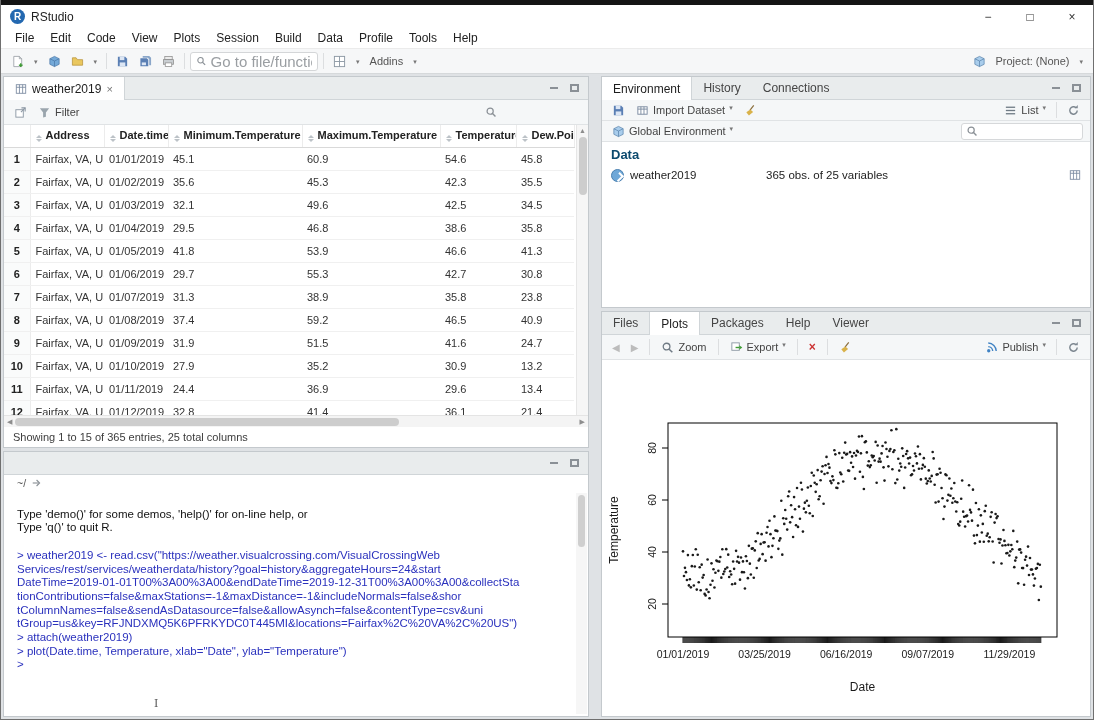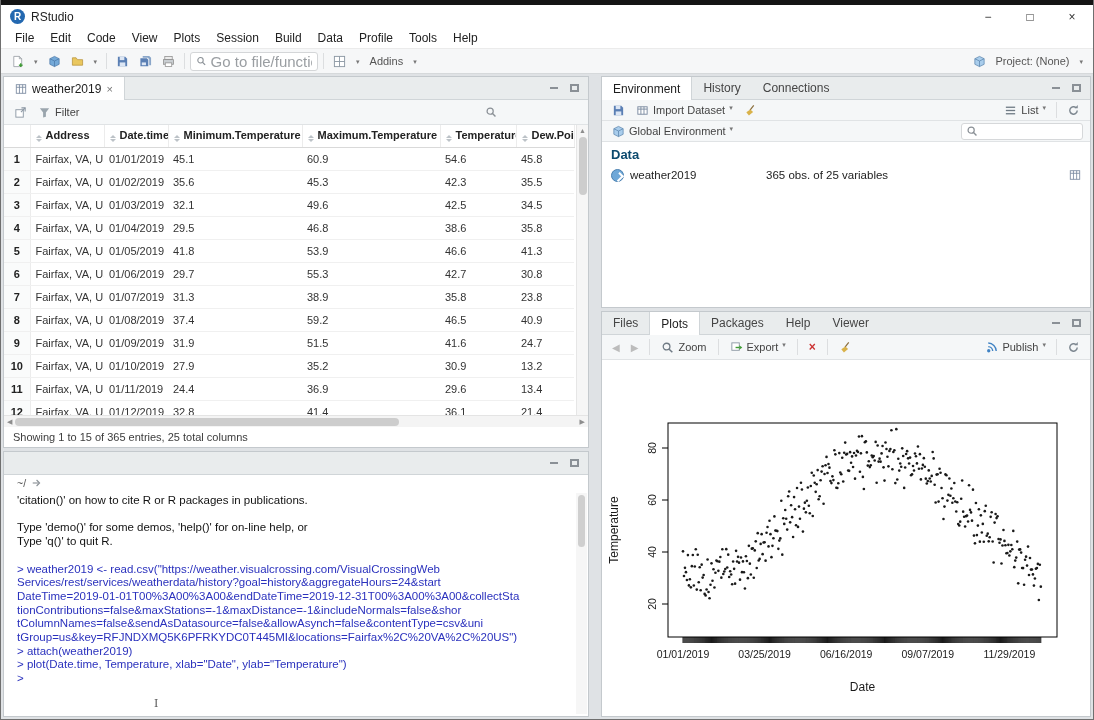--- a/index.html
+++ b/index.html
@@ -434,21 +434,20 @@
           <svg class="icn12" viewBox="0 0 14 14">
               <path d="M2 7h7" stroke="#8a9096" stroke-width="1.3" fill="none"></path>
               <path d="M6.5 3.5L10 7l-3.5 3.5" fill="none" stroke="#8a9096" stroke-width="1.3"></path>
             </svg>
         </div>
         <div class="console-body" id="console-output">
           <div class="cscroll">
             <span class="cthumb"></span>
           </div>
           <span class="ibeam">I</span>
-        <div class="cline out">'citation()' on how to cite R or R packages in publications.</div>
             <div class="cline out">&nbsp;</div>
             <div class="cline out">Type 'demo()' for some demos, 'help()' for on-line help, or</div>
             <div class="cline out">Type 'q()' to quit R.</div>
             <div class="cline out">&nbsp;</div>
             <div class="cline in">&gt; weather2019 &lt;- read.csv("https://weather.visualcrossing.com/VisualCrossingWeb</div>
             <div class="cline in">Services/rest/services/weatherdata/history?goal=history&amp;aggregateHours=24&amp;start</div>
             <div class="cline in">DateTime=2019-01-01T00%3A00%3A00&amp;endDateTime=2019-12-31T00%3A00%3A00&amp;collectSta</div>
             <div class="cline in">tionContributions=false&amp;maxStations=-1&amp;maxDistance=-1&amp;includeNormals=false&amp;shor</div>
             <div class="cline in">tColumnNames=false&amp;sendAsDatasource=false&amp;allowAsynch=false&amp;contentType=csv&amp;uni</div>
             <div class="cline in">tGroup=us&amp;key=RFJNDXMQ5K6PFRKYDC0T445MI&amp;locations=Fairfax%2C%20VA%2C%20US")</div>

